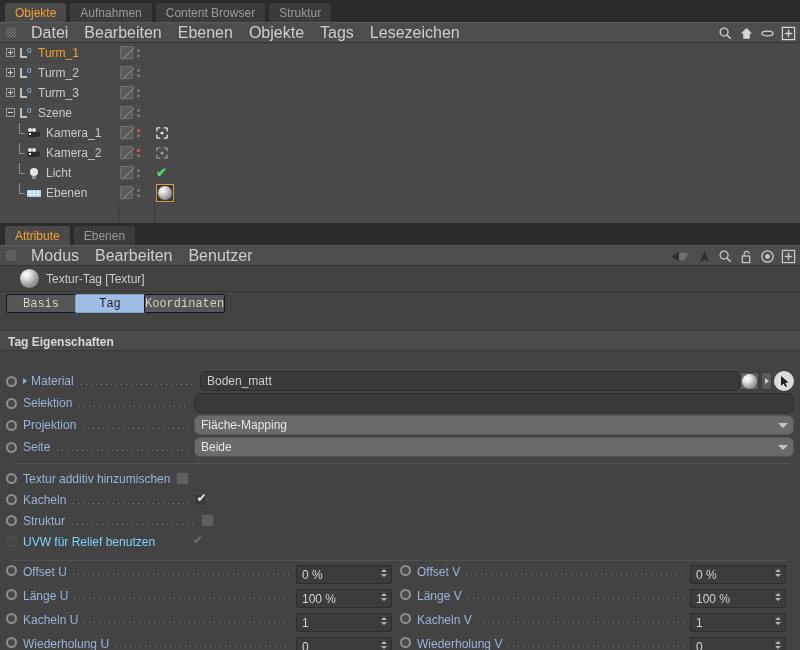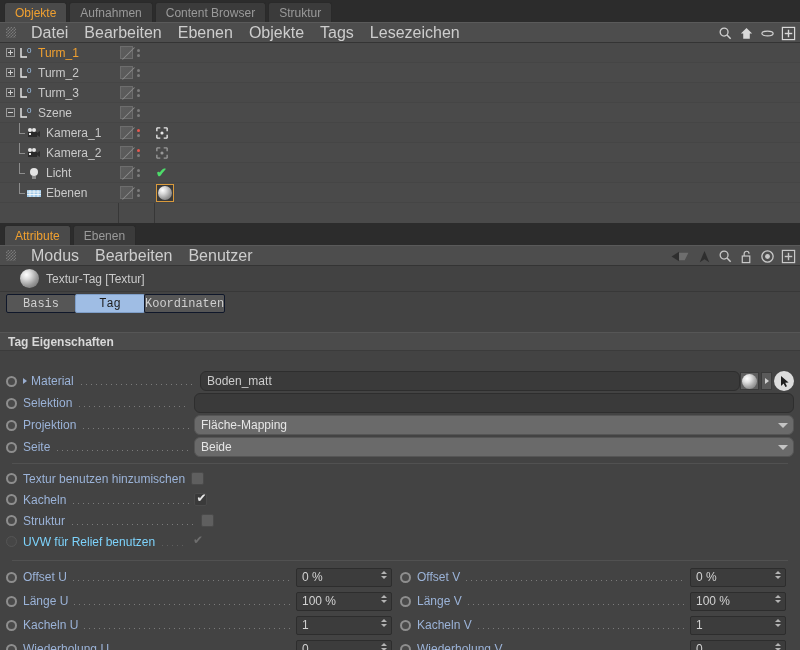--- a/index.html
+++ b/index.html
@@ -277,21 +277,21 @@
   }
   .chk.dim-on { background:transparent; border-color:transparent; }
   .chk.dim-on::after {
     content:"✔"; position:absolute; left:1px; top:-3px;
     font-size:12px; color:#6e6e6e; line-height:14px;
   }
 
   .sep-line { height:1px; background:#515151; margin: 5px 6px 4px 6px; }
 
   .grid2 { display:grid; grid-template-columns: 1fr 1fr; column-gap: 0px; padding: 0 6px; }
-  .num-row { display:flex; align-items:center; height: 24px; padding-right: 8px; }
+  .num-row { display:flex; align-items:flex-start; height: 24px; padding-right: 8px; }
   .numfield {
     width: 96px; height: 19px; flex:0 0 auto;
     background:#3c3c3c; border:1px solid #2d2d2d; border-radius:2px;
     display:flex; align-items:center; padding: 0 5px;
     color:#d2d2d2; font-size:12px; position:relative;
   }
   .spin {
     position:absolute; right:4px; top:50%; margin-top:-6px;
     display:flex; flex-direction:column; gap:2px; align-items:center;
   }
@@ -629,21 +629,21 @@
         <span class="field gray dd" style="width:600px">
           <span>Beide</span>
           <span class="dd-arrow"></span>
         </span>
       </div>
 
       <div class="sep-line"></div>
 
       <div class="prop-row" style="height:21px">
         <span class="bullet"></span>
-        <span class="plabel">Textur benutzen hinzumischen</span>
+        <span class="plabel">Textur additiv hinzumischen</span>
         <span style="width:6px"></span>
         <span class="chk"></span>
       </div>
 
       <div class="prop-row" style="height:21px">
         <span class="bullet"></span>
         <span class="plabel">Kacheln</span>
         <span class="dots-fill" style="max-width:118px"></span>
         <span class="chk on"></span>
       </div>

